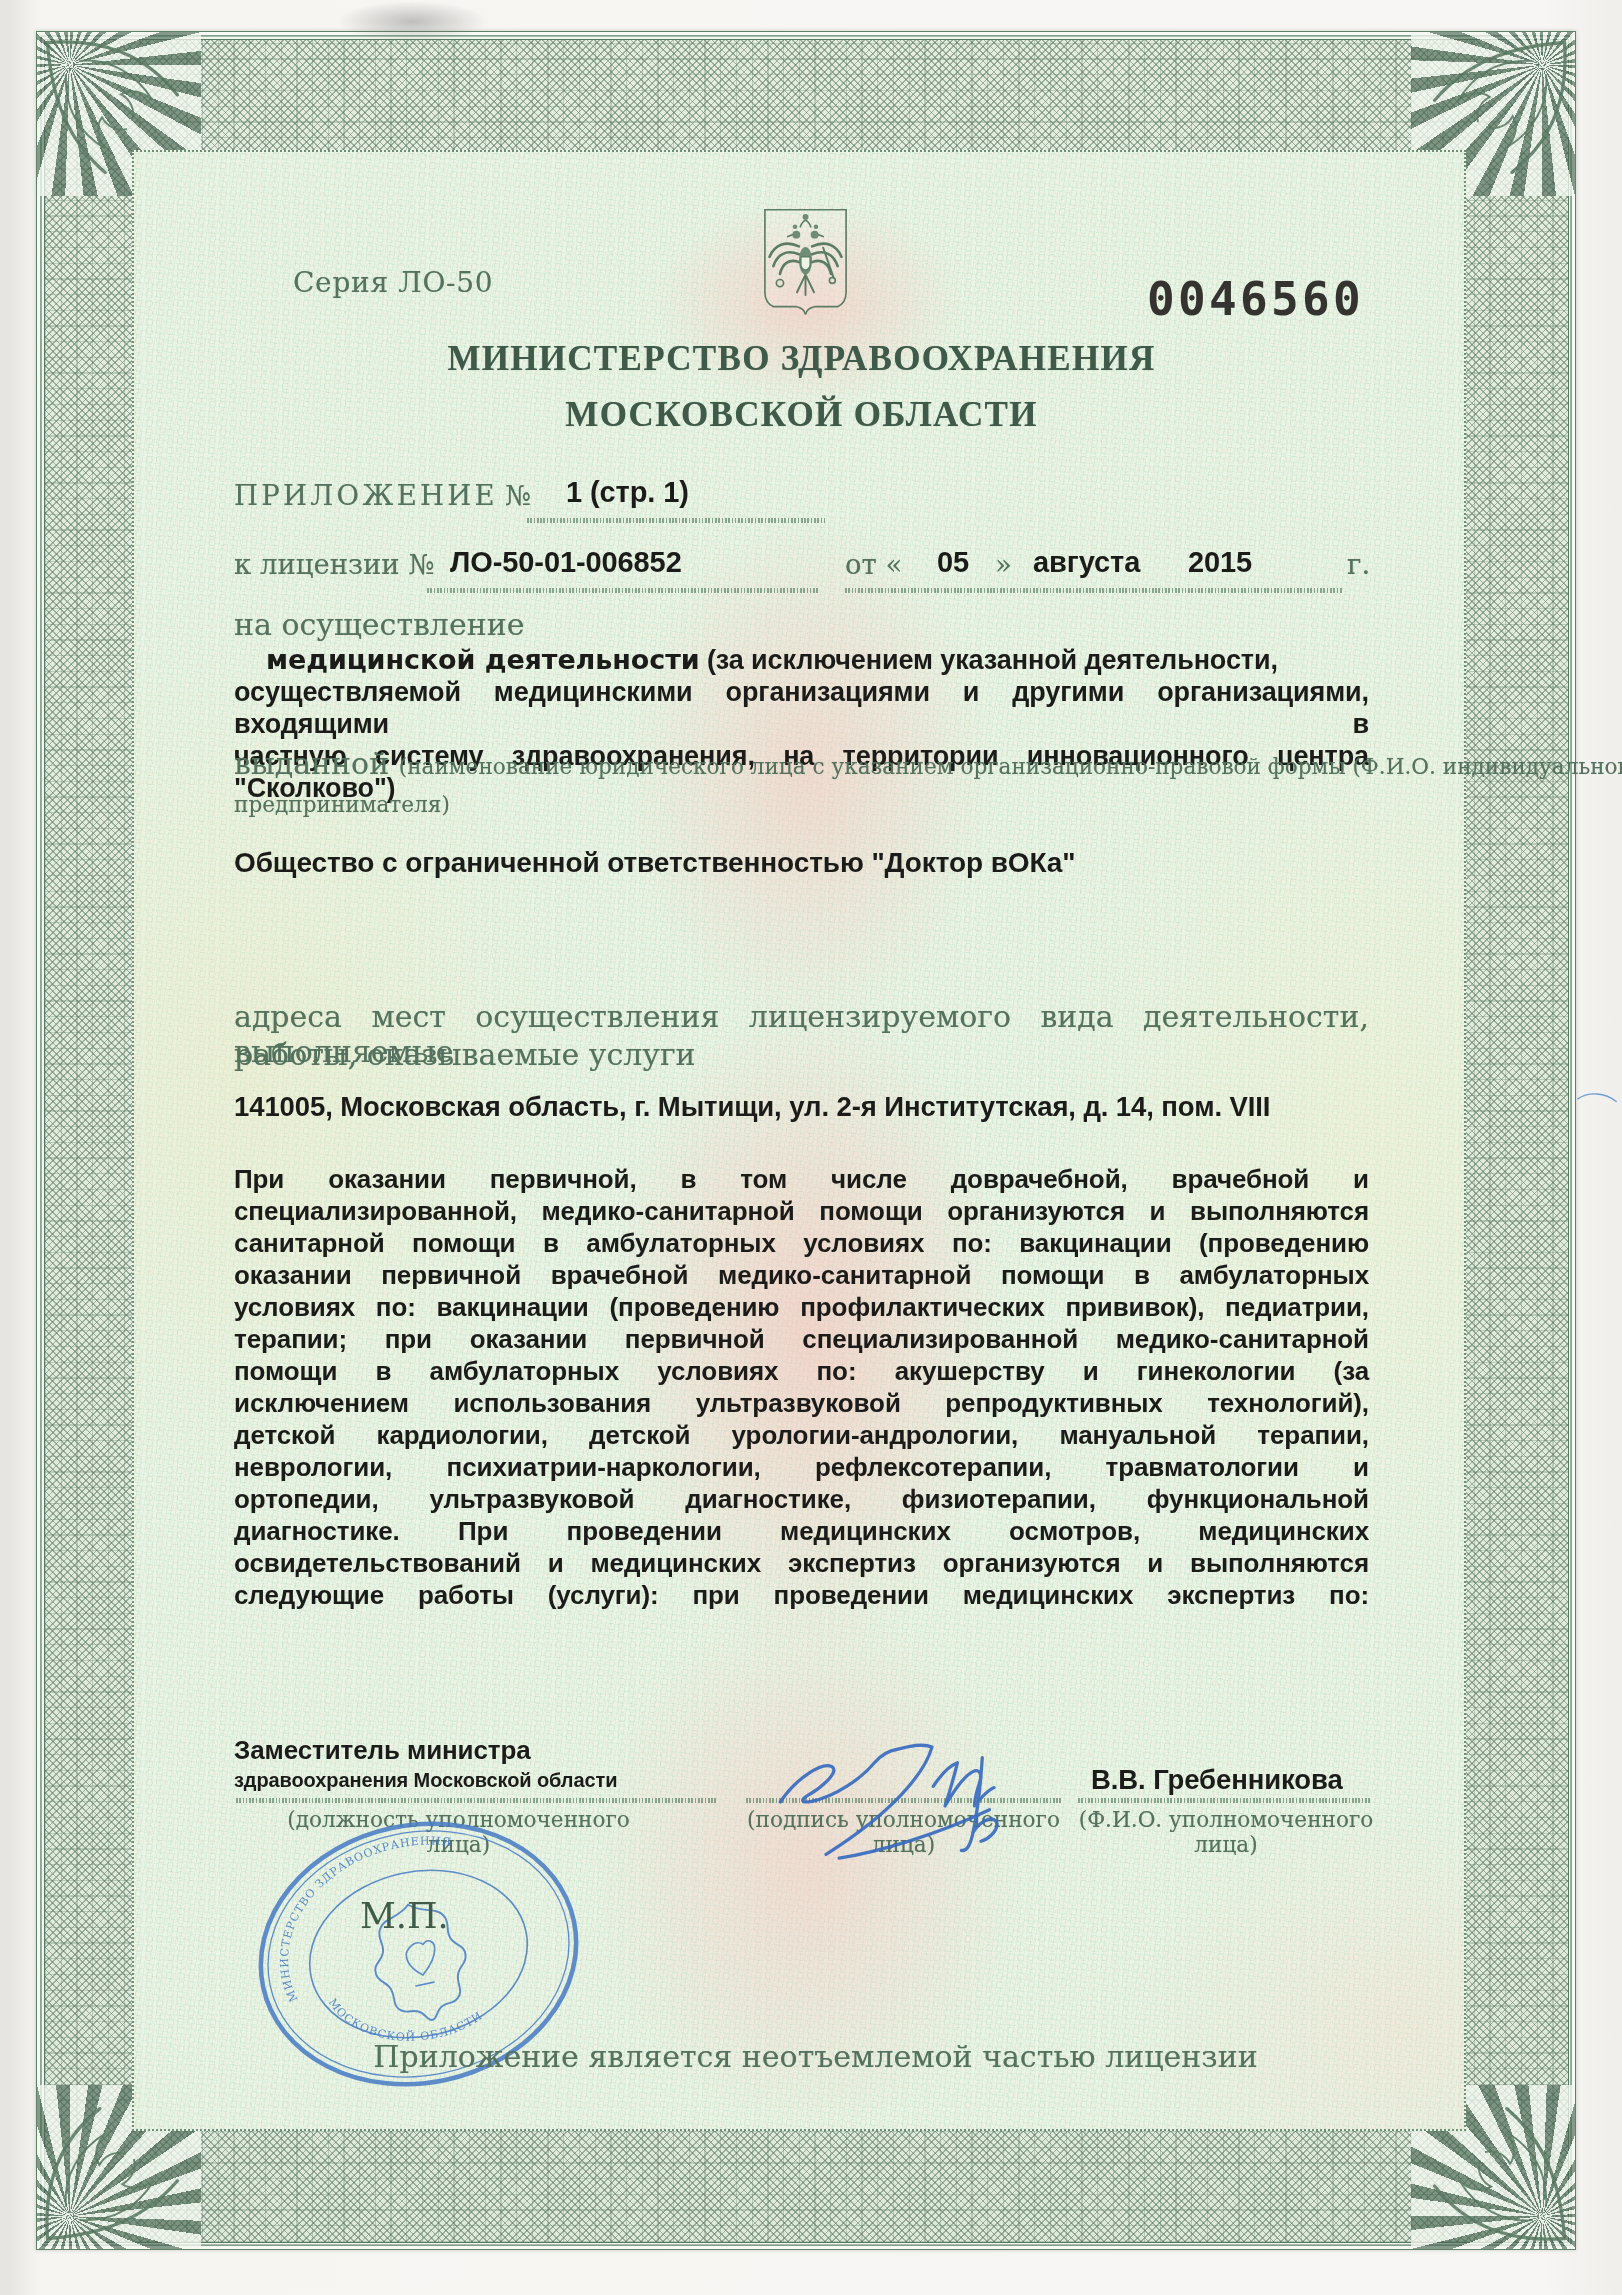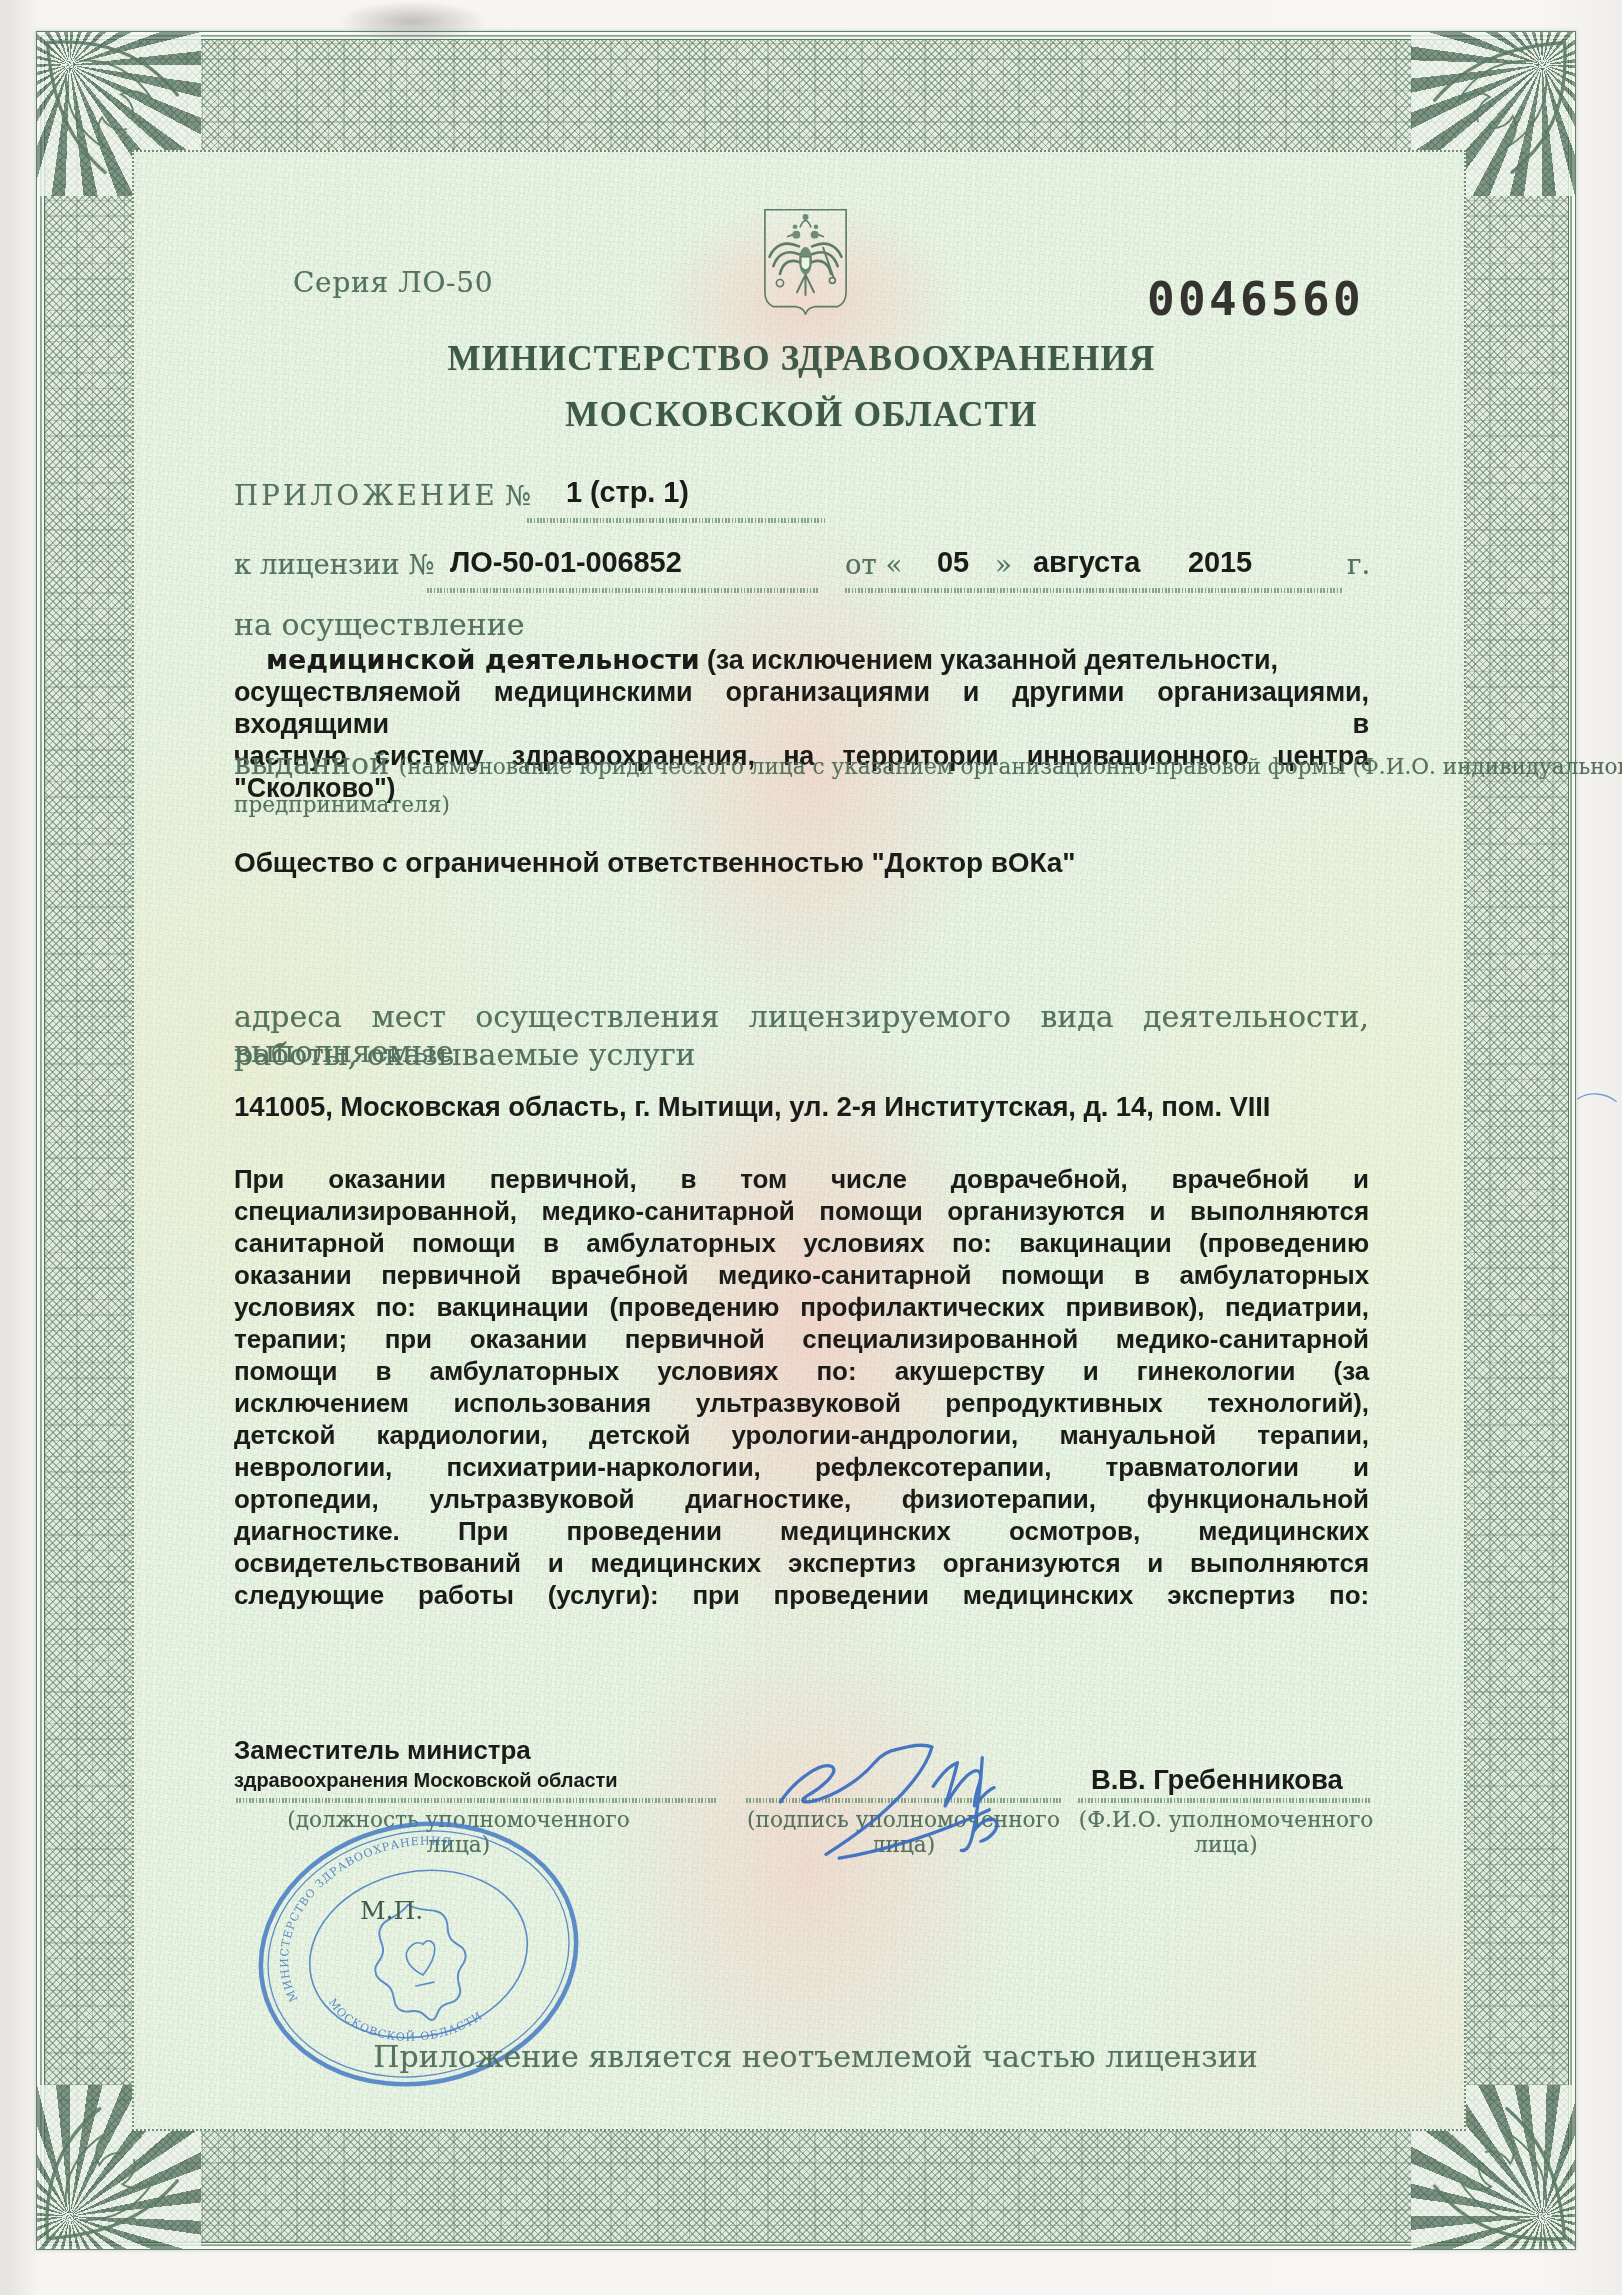--- a/index.html
+++ b/index.html
@@ -244,21 +244,21 @@
             <path d="M236,252 L264,252" stroke-width="2.5"></path>
           </g>
         </g>
         <g font-family="DejaVu Serif, serif" font-size="17" letter-spacing="1.5" fill="#4b7ec5" opacity="0.9">
           <text><textPath href="#stampArcTop">МИНИСТЕРСТВО ЗДРАВООХРАНЕНИЯ</textPath></text>
           <text><textPath href="#stampArcBottom">МОСКОВСКОЙ ОБЛАСТИ</textPath></text>
         </g>
       </svg>
     </div>
 
-    <div class="abs serifTxt" style="left:360px;top:1896px;font-size:25px;color:#3f5c49;">М.П.</div>
+    <div class="abs serifTxt" style="left:360px;top:1896px;font-size:35px;color:#3f5c49;">М.П.</div>
 
     <div class="abs serifTxt green" style="left:338px;top:2039px;width:955px;text-align:center;font-size:30px;">Приложение является неотъемлемой частью лицензии</div>
 
     <div class="abs" style="left:1576px;top:1086px;width:42px;height:23.6px;">
       <svg viewBox="0 0 64 36" width="42" height="23.6">
           <path d="M2,20 C20,8 44,10 62,24" fill="none" stroke="#6f9ed6" stroke-width="2"></path>
         </svg>
     </div>
 
   </div>

